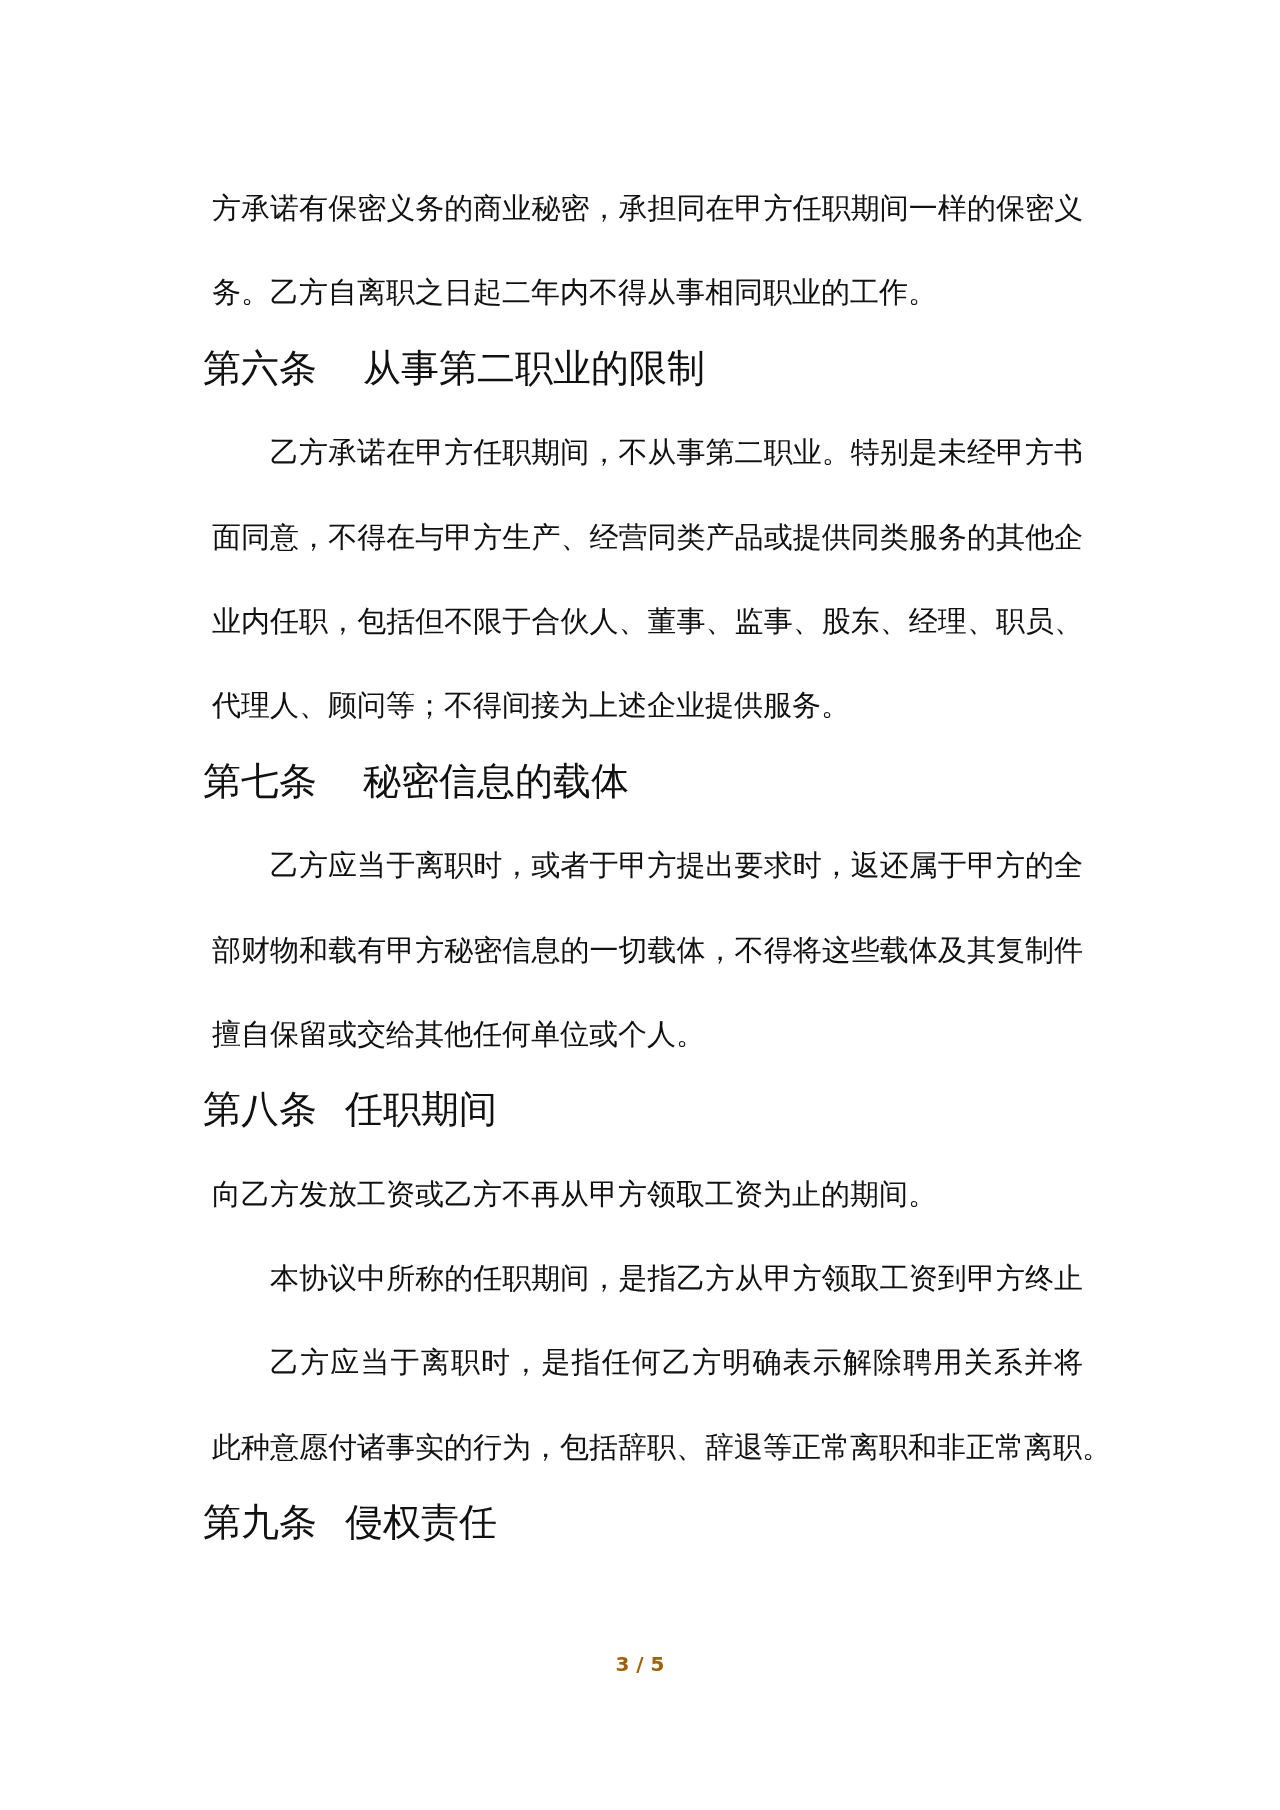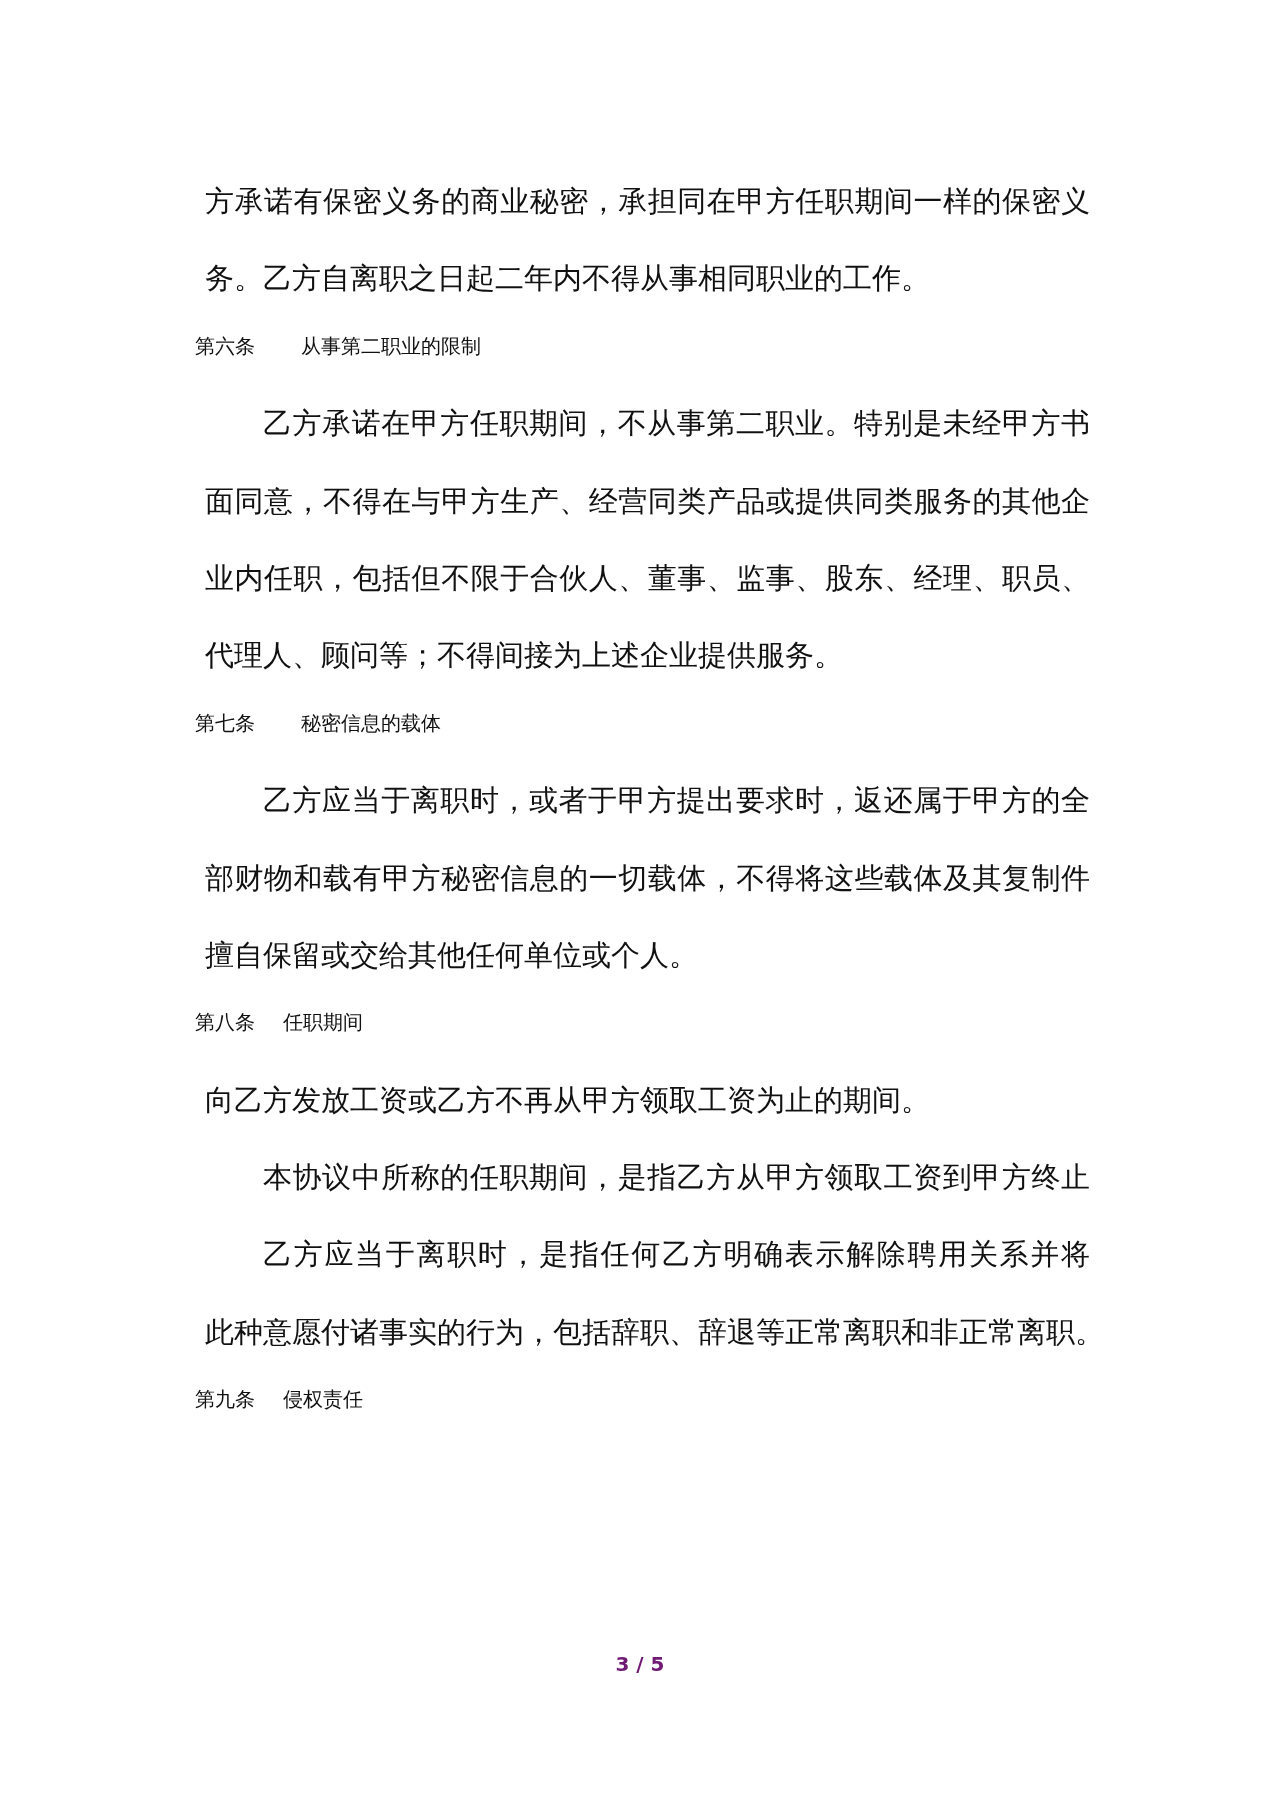--- a/index.html
+++ b/index.html
@@ -25,50 +25,50 @@
       height: 67.4px;
       line-height: 67.4px;
       font-size: 29px;
       white-space: nowrap;
     }
     .para {
       font-size: 29px;
       line-height: 67.4px;
       text-align: justify;
       text-align-last: left;
-      margin: 10px;
+      margin: 17px;
     }
     .para.justify-all {
       text-align-last: justify;
     }
     .indent {
       text-indent: 58px;
     }
     .heading {
-      font-size: 20px;
+      font-size: 38px;
       line-height: 67.4px;
       height: 67.4px;
-      margin: 0;
+      margin: 8px;
       white-space: nowrap;
     }
     .heading .num {
       display: inline-block;
     }
     .heading .gap-wide { display: inline-block; width: 46px; }
     .heading .gap-narrow { display: inline-block; width: 28px; }
     .footer {
       position: absolute;
       left: 0;
       width: 1280px;
       top: 1652px;
       text-align: center;
       font-family: "DejaVu Sans", "Liberation Sans", sans-serif;
       font-weight: bold;
       font-size: 20px;
-      color: #701a75;
+      color: #a16207;
     }
   </style>
 </head>
 <body>
 
 <div class="page">
 
   <div>
     <div class="line">
       <div class="para justify-all">方承诺有保密义务的商业秘密，承担同在甲方任职期间一样的保密义</div>

